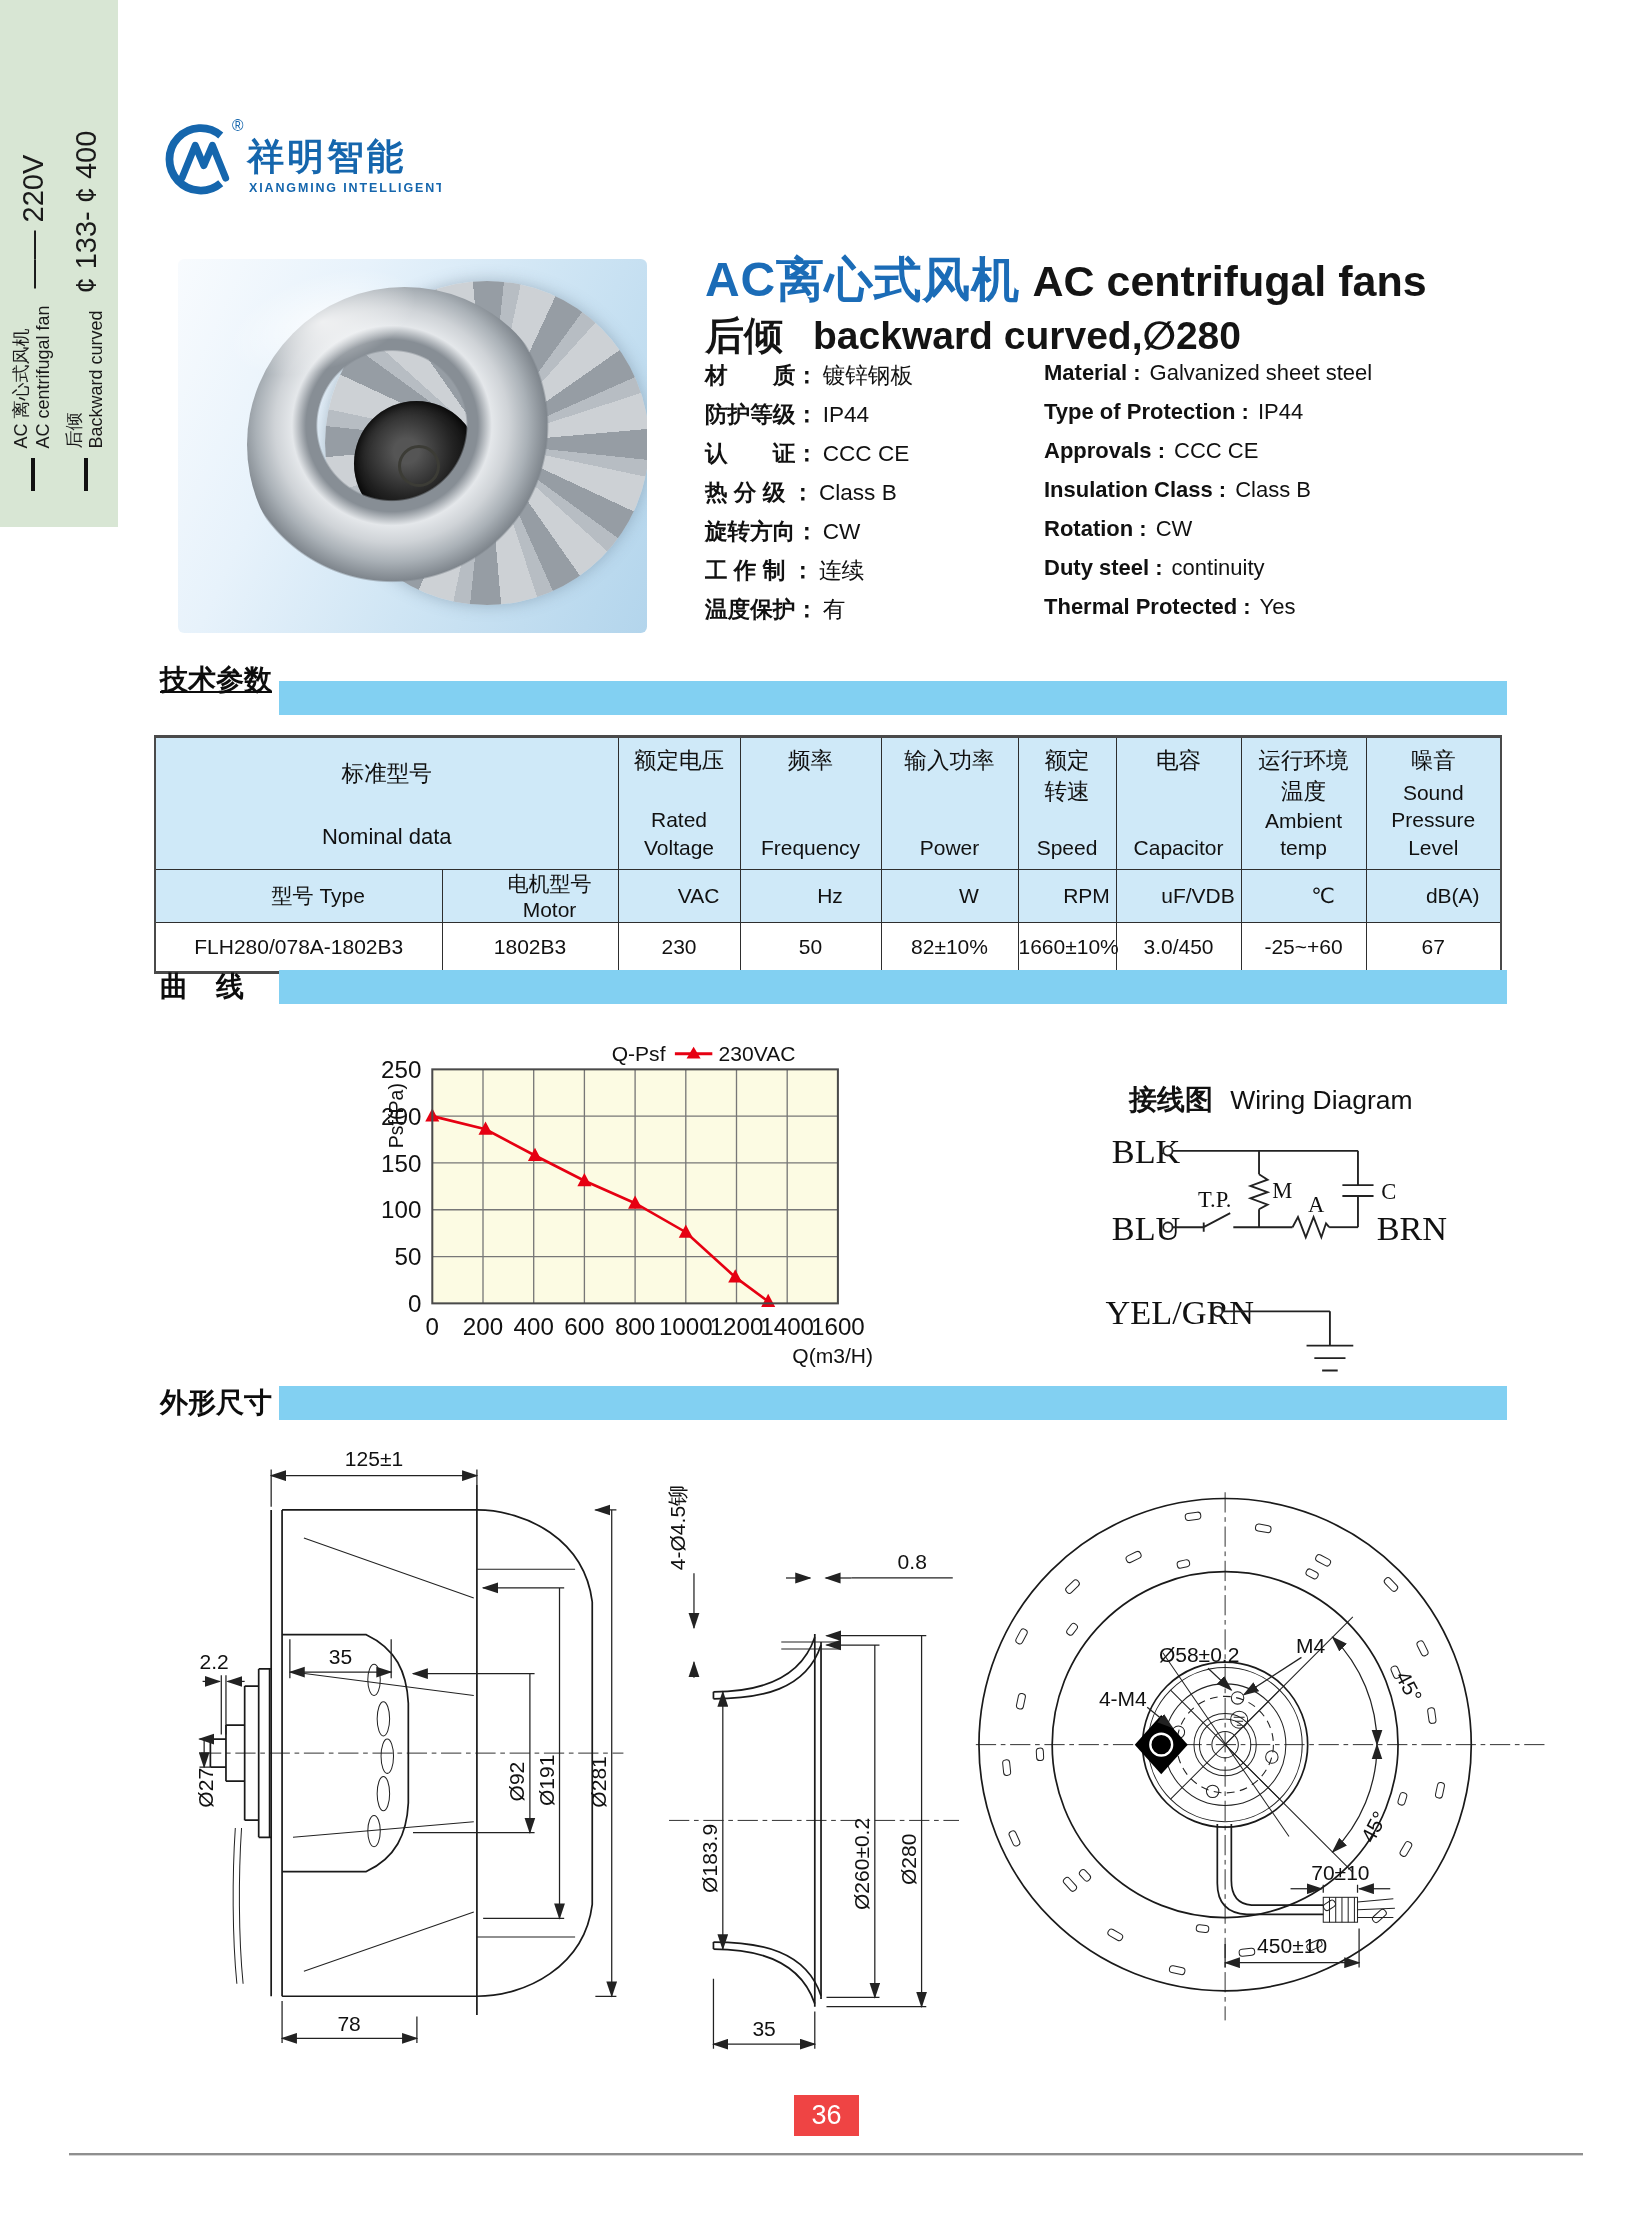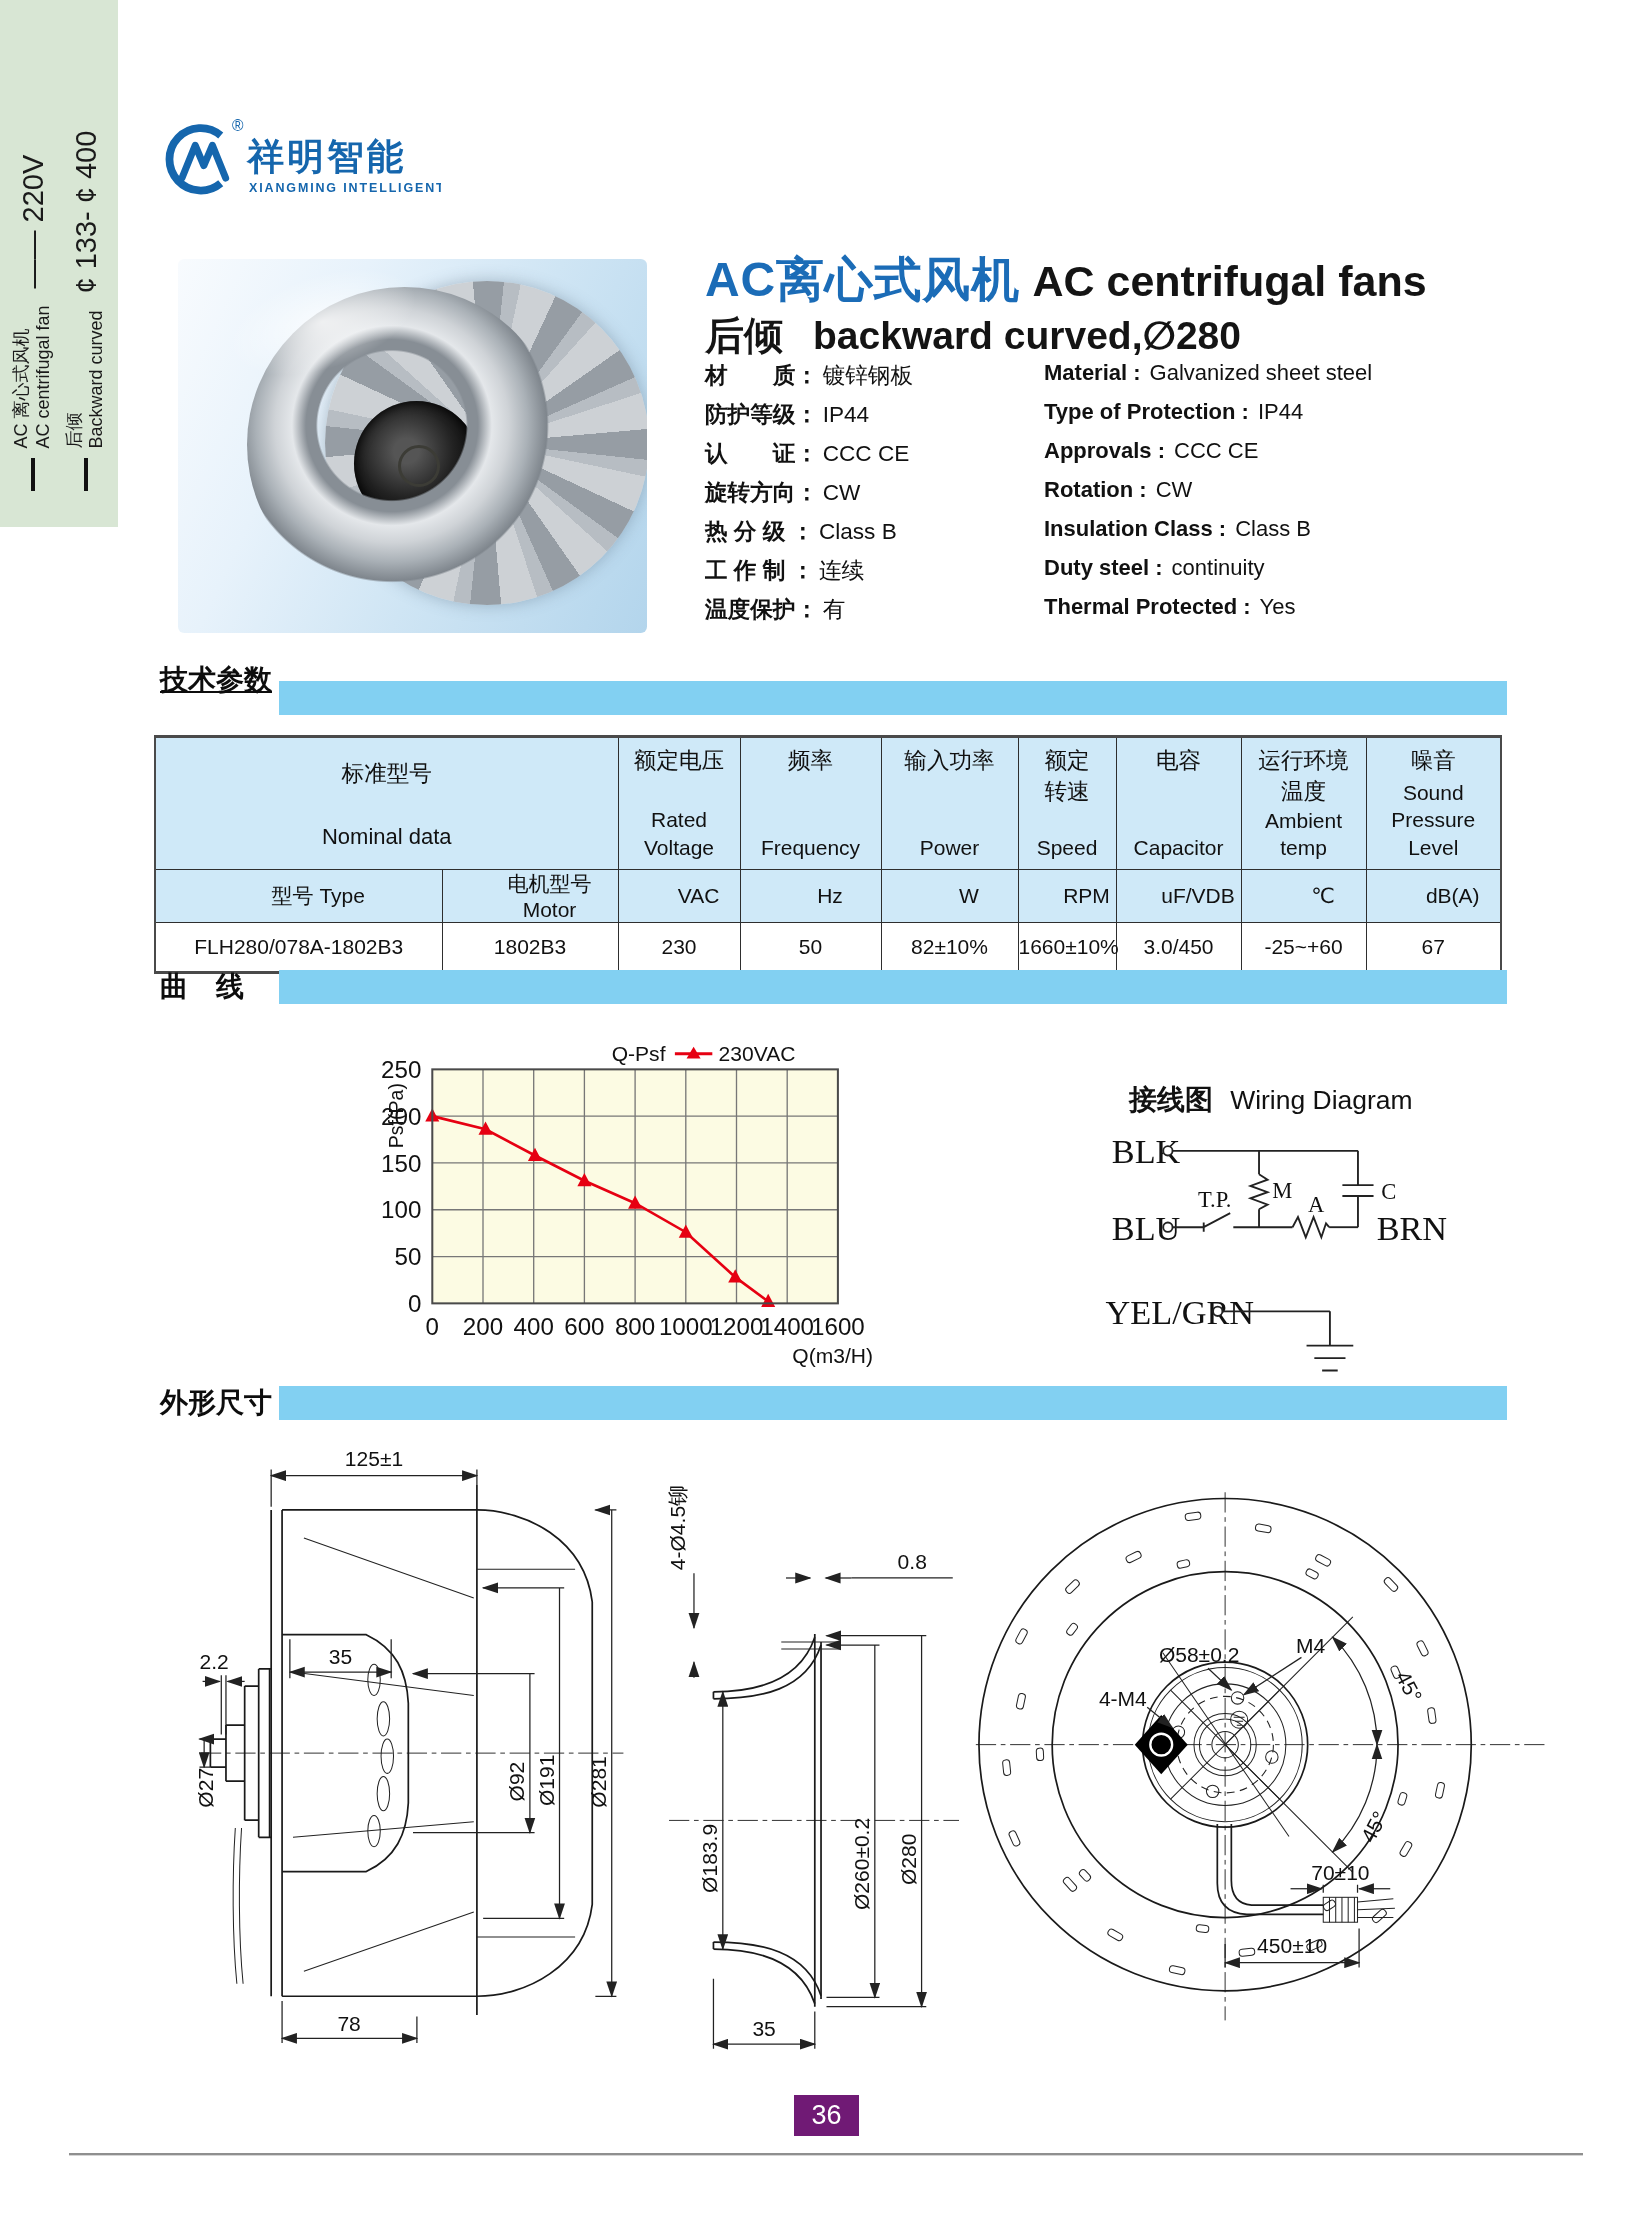--- a/index.html
+++ b/index.html
@@ -82,21 +82,21 @@
   .bodyln{stroke:#1a1a1a;stroke-width:2.2;fill:none;}
   .thinln{stroke:#222;stroke-width:1.3;fill:none;}
   .cl{stroke:#222;stroke-width:1.2;fill:none;stroke-dasharray:26 6 6 6;}
   .dsh{stroke:#222;stroke-width:1.4;fill:none;stroke-dasharray:10 7;}
   .dimt{font-size:27px;}
   .wlbl{font-family:"Liberation Serif","DejaVu Serif",serif;font-size:44px;}
   .wsm{font-family:"Liberation Serif","DejaVu Serif",serif;font-size:29px;}
   .wire{stroke:#222;stroke-width:2.4;fill:none;}
 
   
-  .pagenum{left:794px;top:2095px;width:65px;height:41px;background:#701a75;color:#fff;
+  .pagenum{left:794px;top:2095px;width:65px;height:41px;background:#ef4444;color:#fff;
            font-size:27px;display:flex;align-items:center;justify-content:center;}
   .rule{left:69px;top:2153px;width:1514px;height:2.3px;background:#8f8f8f;border-bottom:0.8px solid #d5d5d5;}
 </style>
 </head>
 <body>
 
 <div class="page">
 
   <div class="abs sidebar">
     <div class="sb-rot">
@@ -144,26 +144,26 @@
     </div>
     <div class="sp-row">
       <span class="sp-cn"><b>防护等级：</b><span class="v">IP44</span></span>
       <span class="sp-en"><b>Type of Protection :</b><span class="v">IP44</span></span>
     </div>
     <div class="sp-row">
       <span class="sp-cn"><b>认　　证：</b><span class="v">CCC CE</span></span>
       <span class="sp-en"><b>Approvals :</b><span class="v">CCC CE</span></span>
     </div>
     <div class="sp-row">
+      <span class="sp-cn"><b>热 分 级 ：</b><span class="v">Class B</span></span>
+      <span class="sp-en"><b>Insulation Class :</b><span class="v">Class B</span></span>
+    </div>
+    <div class="sp-row">
       <span class="sp-cn"><b>旋转方向：</b><span class="v">CW</span></span>
       <span class="sp-en"><b>Rotation :</b><span class="v">CW</span></span>
-    </div>
-    <div class="sp-row">
-      <span class="sp-cn"><b>热 分 级 ：</b><span class="v">Class B</span></span>
-      <span class="sp-en"><b>Insulation Class :</b><span class="v">Class B</span></span>
     </div>
     <div class="sp-row">
       <span class="sp-cn"><b>工 作 制 ：</b><span class="v">连续</span></span>
       <span class="sp-en"><b>Duty steel :</b><span class="v">continuity</span></span>
     </div>
     <div class="sp-row">
       <span class="sp-cn"><b>温度保护：</b><span class="v">有</span></span>
       <span class="sp-en"><b>Thermal Protected :</b><span class="v">Yes</span></span>
     </div>
   </div>

